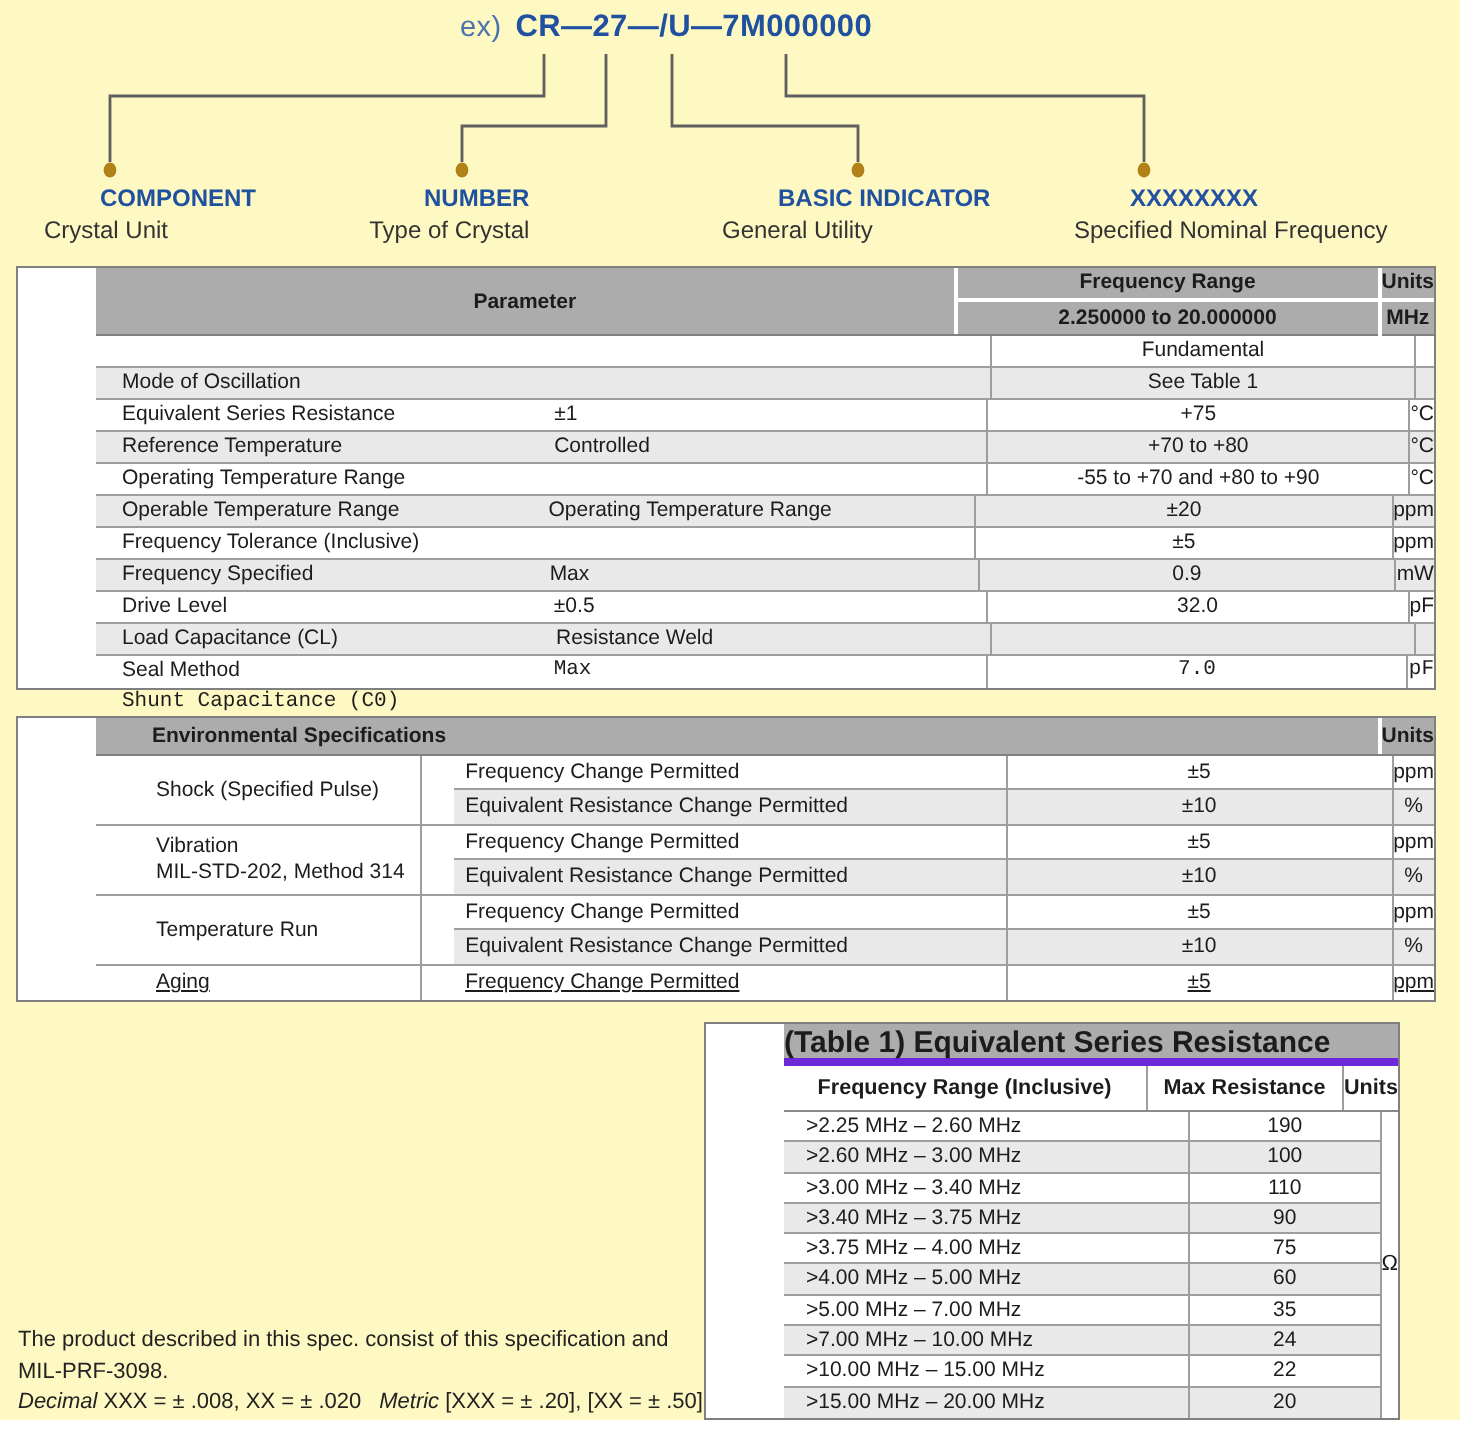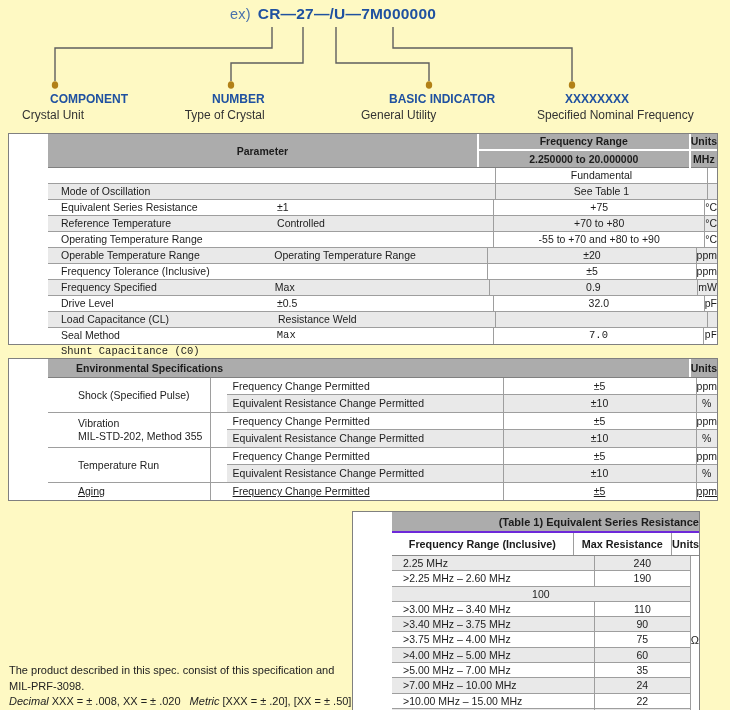--- a/index.html
+++ b/index.html
@@ -54,22 +54,22 @@
            display:flex;flex-direction:column;justify-content:center;padding-left:30px;line-height:13px;}
   .et-rows{flex:1;display:flex;flex-direction:column;}
   .et-subrow{display:flex;height:17px;box-sizing:border-box;border-bottom:1px solid #9e9e9e;line-height:16px;}
   .et-subrow:last-child{border-bottom:none;}
   .ec-test{width:277px;padding-left:6px;border-right:1px solid #9e9e9e;box-sizing:border-box;}
   .ec-val{width:193px;text-align:center;border-right:1px solid #9e9e9e;box-sizing:border-box;}
   .ec-unit{flex:1;text-align:center;}
 
   
   .rt{left:352px;top:511px;width:348px;}
-  .rt-title{height:21px;background:#ACACAC;font-weight:bold;text-align:right;line-height:20px;
-            border-bottom:2px solid #6d28d9;font-size:11px;box-sizing:border-box;}
+  .rt-title{height:21px;background:#ACACAC;font-weight:bold;text-align:left;line-height:20px;
+            border-bottom:4px solid #6d28d9;font-size:15px;box-sizing:border-box;}
   .rt-head{display:flex;height:23px;font-weight:bold;border-bottom:1px solid #8a8a8a;
            box-sizing:border-box;font-size:10.8px;}
   .rh1{width:203px;text-align:center;line-height:22px;border-right:1px solid #9e9e9e;box-sizing:border-box;}
   .rh2{width:110px;text-align:center;line-height:22px;border-right:1px solid #9e9e9e;box-sizing:border-box;}
   .rh3{flex:1;text-align:center;line-height:22px;}
   .rt-body{display:flex;}
   .rt-left{width:313px;display:flex;flex-direction:column;border-right:1px solid #9e9e9e;box-sizing:border-box;}
   .rt-row{display:flex;height:15.3px;box-sizing:border-box;border-bottom:1px solid #9e9e9e;line-height:14.3px;}
   .rt-row:last-child{border-bottom:none;}
   .rc1{width:203px;padding-left:11px;border-right:1px solid #9e9e9e;box-sizing:border-box;}
@@ -224,21 +224,21 @@
         <div class="et-subrow g">
           <div class="ec-test">Equivalent Resistance Change Permitted</div>
           <div class="ec-val">±10</div>
           <div class="ec-unit">%</div>
         </div>
       </div>
     </div>
     <div class="et-group">
       <div class="et-name">
         <div>Vibration</div>
-        <div>MIL-STD-202, Method 355</div>
+        <div>MIL-STD-202, Method 314</div>
       </div>
       <div class="et-rows">
         <div class="et-subrow w">
           <div class="ec-test">Frequency Change Permitted</div>
           <div class="ec-val">±5</div>
           <div class="ec-unit">ppm</div>
         </div>
         <div class="et-subrow g">
           <div class="ec-test">Equivalent Resistance Change Permitted</div>
           <div class="ec-val">±10</div>
@@ -281,29 +281,26 @@
 
   <div class="tbl rt">
     <div class="rt-title">(Table 1) Equivalent Series Resistance</div>
     <div class="rt-head">
       <div class="rh1">Frequency Range (Inclusive)</div>
       <div class="rh2">Max Resistance</div>
       <div class="rh3">Units</div>
     </div>
     <div class="rt-body">
       <div class="rt-left">
-        <div class="rt-row g">
-          <div class="rc1">2.25 MHz</div>
-          <div class="rc2">240</div>
-        </div>
         <div class="rt-row w">
           <div class="rc1">&gt;2.25 MHz – 2.60 MHz</div>
           <div class="rc2">190</div>
         </div>
         <div class="rt-row g">
+          <div class="rc1">&gt;2.60 MHz – 3.00 MHz</div>
           <div class="rc2">100</div>
         </div>
         <div class="rt-row w">
           <div class="rc1">&gt;3.00 MHz – 3.40 MHz</div>
           <div class="rc2">110</div>
         </div>
         <div class="rt-row g">
           <div class="rc1">&gt;3.40 MHz – 3.75 MHz</div>
           <div class="rc2">90</div>
         </div>

